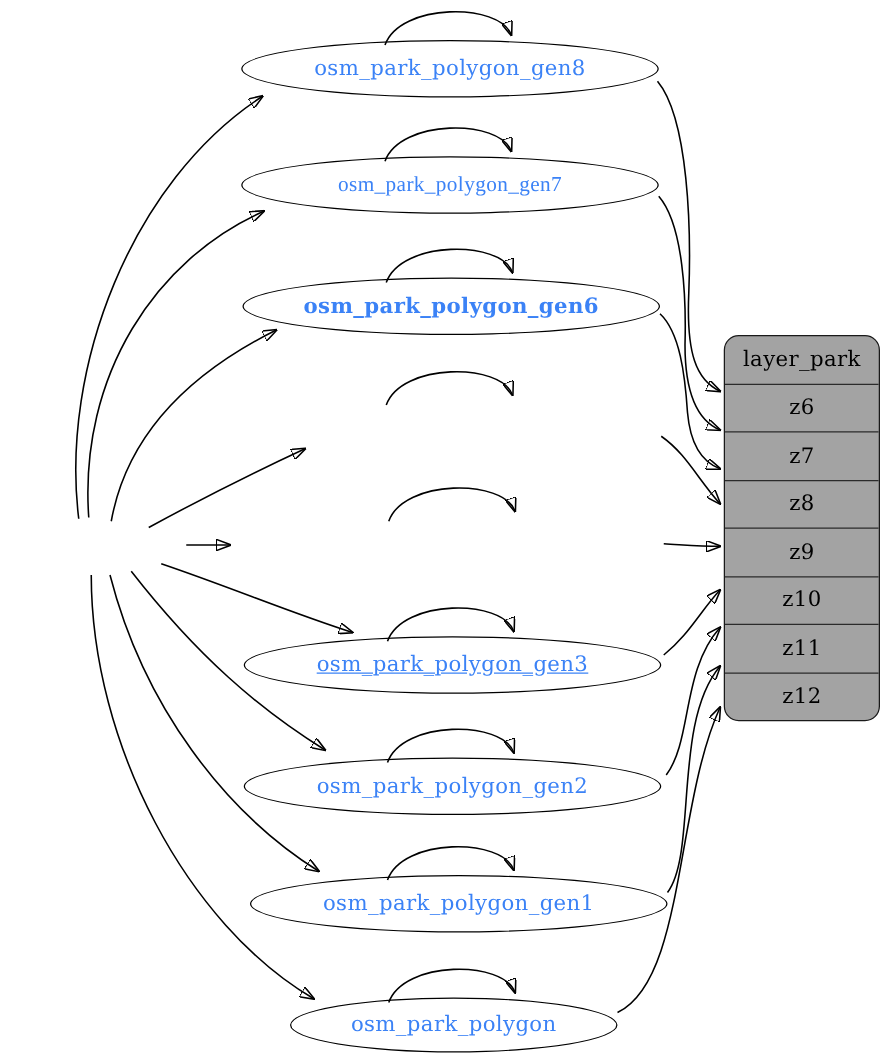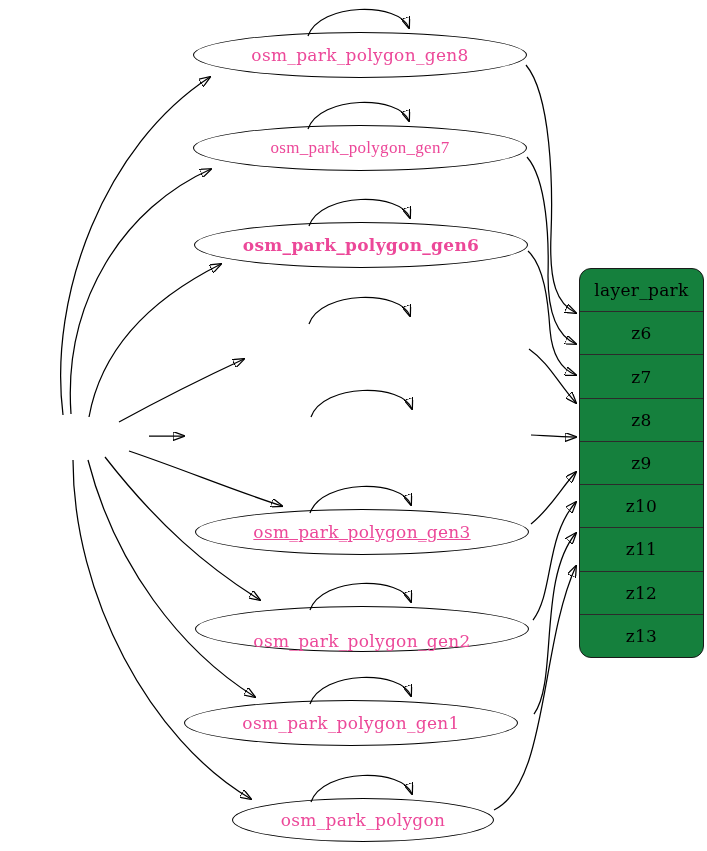--- a/index.html
+++ b/index.html
@@ -29,33 +29,33 @@
   .ellipse-node {
     position: absolute;
     box-sizing: border-box;
     border: 1.3px solid #000000;
     border-radius: 50%;
     display: flex;
     align-items: center;
     justify-content: center;
     background: transparent;
     font-size: 17px;
-    color: #ec4899;
+    color: #3b82f6;
     letter-spacing: 0.3px;
     white-space: nowrap;
     z-index: 2;
   }
   .layer-table {
     position: absolute;
     left: 579px;
     top: 268px;
     width: 125px;
-    height: 390px;
+    height: 309px;
     box-sizing: border-box;
-    background: #15803d;
+    background: #a3a3a3;
     border: 1.4px solid #1a1a1a;
     border-radius: 12px;
     display: flex;
     flex-direction: column;
     overflow: hidden;
     z-index: 2;
     justify-content: space-between;
   }
   .layer-row {
     flex: 1 1 0;
@@ -120,35 +120,34 @@
   </div>
   <div class="ellipse-node" style="left:193px; top:125px; width:334px; height:46px;font-family:Liberation Serif, serif;">
     <span>osm_park_polygon_gen7</span>
   </div>
   <div class="ellipse-node" style="left:194px; top:222px; width:334px; height:46px;font-weight:bold;">
     <span>osm_park_polygon_gen6</span>
   </div>
   <div class="ellipse-node" style="left:195px; top:509px; width:334px; height:46px;text-decoration:underline;">
     <span>osm_park_polygon_gen3</span>
   </div>
-  <div class="ellipse-node" style="left:195px; top:606px; width:334px; height:46px;align-items:flex-end;">
+  <div class="ellipse-node" style="left:195px; top:606px; width:334px; height:46px;">
     <span>osm_park_polygon_gen2</span>
   </div>
-  <div class="ellipse-node" style="left:184px; top:700px; width:334px; height:46px;text-align:center;">
+  <div class="ellipse-node" style="left:200px; top:700px; width:334px; height:46px;text-align:center;">
     <span>osm_park_polygon_gen1</span>
   </div>
   <div class="ellipse-node" style="left:232px; top:798px; width:262px; height:44px;">
     <span>osm_park_polygon</span>
   </div>
 
   <div class="layer-table">
     <div class="layer-row header">layer_park</div>
     <div class="layer-row">z6</div>
     <div class="layer-row">z7</div>
     <div class="layer-row">z8</div>
     <div class="layer-row">z9</div>
     <div class="layer-row">z10</div>
     <div class="layer-row">z11</div>
     <div class="layer-row">z12</div>
-    <div class="layer-row">z13</div>
   </div>
 
 </div>
 
 </body></html>

